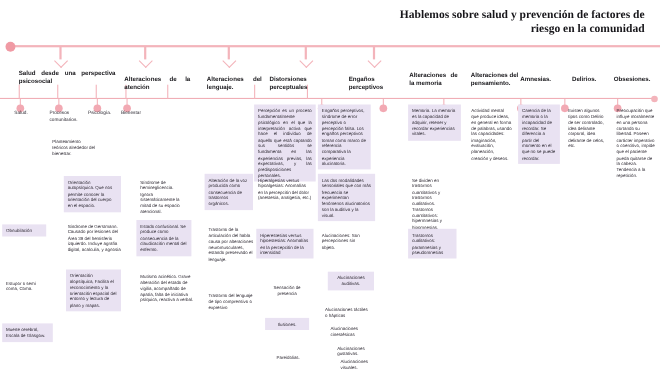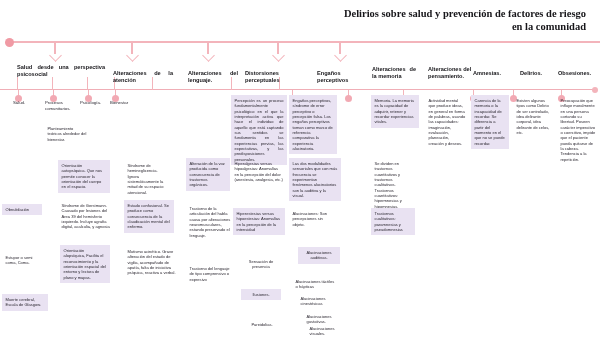--- a/index.html
+++ b/index.html
@@ -107,21 +107,21 @@
   .card.tint{background:#e9e2f2;}
   .card.plain{background:transparent;}
   .card.center{text-align:center;}
   .card.justify{text-align:justify;}
 </style>
 </head>
 <body>
 
 <div class="canvas">
 
-  <div class="title">Delirios sobre salud y prevención de factores de riesgo en la comunidad</div>
+  <div class="title">Hablemos sobre salud y prevención de factores de riesgo en la comunidad</div>
 
   <div class="rail rail-top"></div>
   <div class="rail-cap"></div>
   <div class="rail rail-bottom"></div>
   <div class="rail-cap-right"></div>
 
   <div class="arrow" style="left:49px">
       <span class="stem"></span>
       <span class="head"></span>
     </div>

